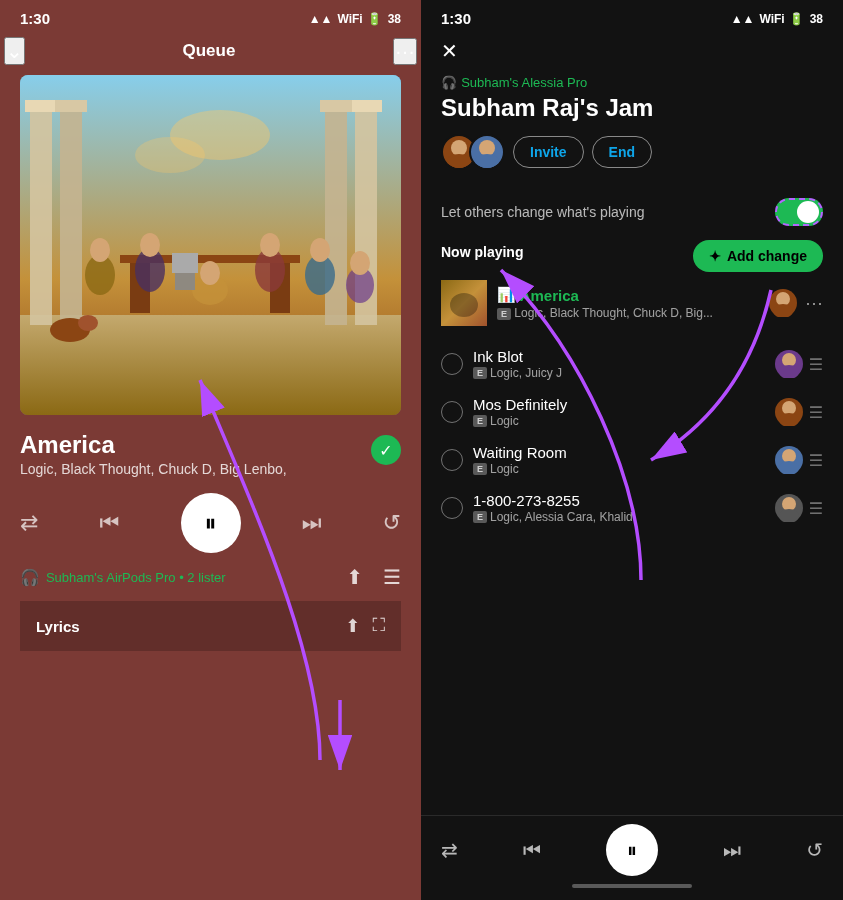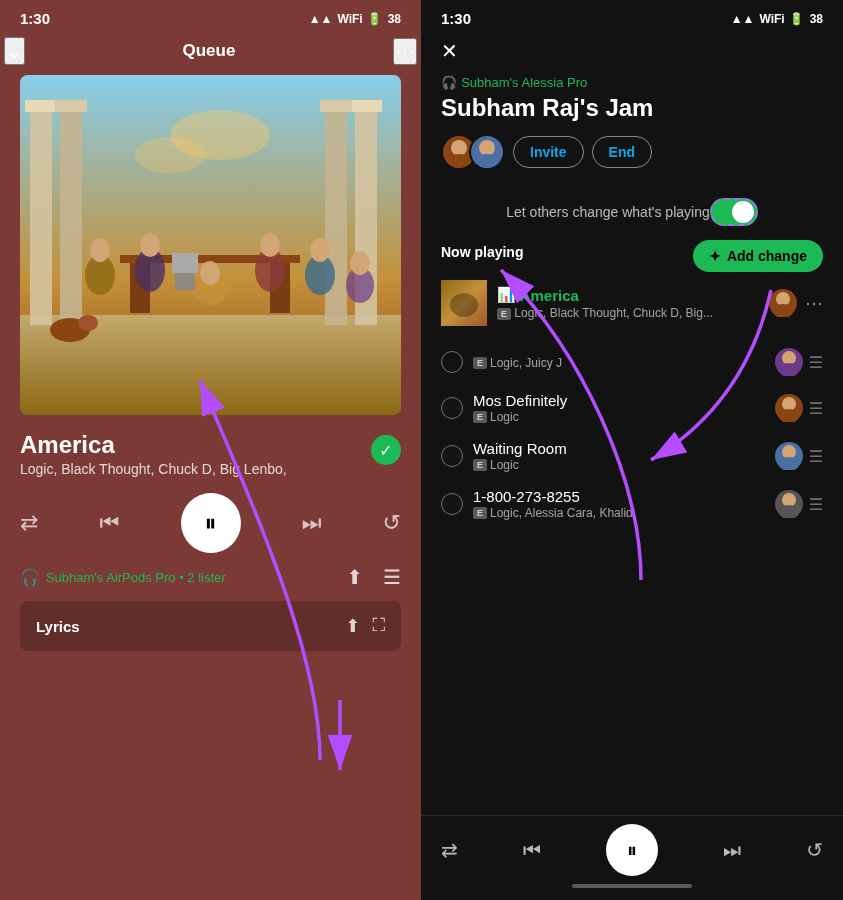--- a/index.html
+++ b/index.html
@@ -192,21 +192,21 @@
     .bottom-bar-icons {
       display: flex;
       gap: 20px;
       color: rgba(255,255,255,0.8);
       font-size: 20px;
     }
 
     .lyrics-bar {
       margin: 8px 20px 0;
       background: rgba(0,0,0,0.2);
-      border-radius: 8px;
+      border-radius: 0;
       padding: 14px 16px;
       display: flex;
       justify-content: space-between;
       align-items: center;
     }
 
     .lyrics-label {
       color: white;
       font-size: 15px;
       font-weight: 600;
@@ -307,21 +307,21 @@
       border: 1.5px solid rgba(255,255,255,0.5);
       background: transparent;
       color: #0ea5e9;
       font-size: 14px;
       font-weight: 600;
       cursor: pointer;
     }
 
     .let-others-row {
       display: flex;
-      justify-content: center;
+      justify-content: space-between;
       align-items: center;
       padding: 6px 20px 10px;
     }
 
     .let-others-text {
       color: rgba(255,255,255,0.7);
       font-size: 14px;
     }
 
     .toggle {
@@ -774,20 +774,21 @@
         <span class="more-btn">···</span>
       </div>
     </div>
   </div>
 
   <div class="next-queue-section">
 
     <div class="queue-item">
       <div class="queue-radio"></div>
       <div class="queue-info">
+        <div class="queue-title">Ink Blot</div>
         <div class="queue-artist">
           <span class="explicit-badge">E</span>
           <span>Logic, Juicy J</span>
         </div>
       </div>
       <div class="queue-right">
         <div class="queue-avatar" style="background:#6b3a8b;">
           <svg width="28" height="28" viewBox="0 0 28 28">
               <circle cx="14" cy="10" r="7" fill="#d4a574"></circle>
               <ellipse cx="14" cy="22" rx="10" ry="7" fill="#6b3a8b"></ellipse>

